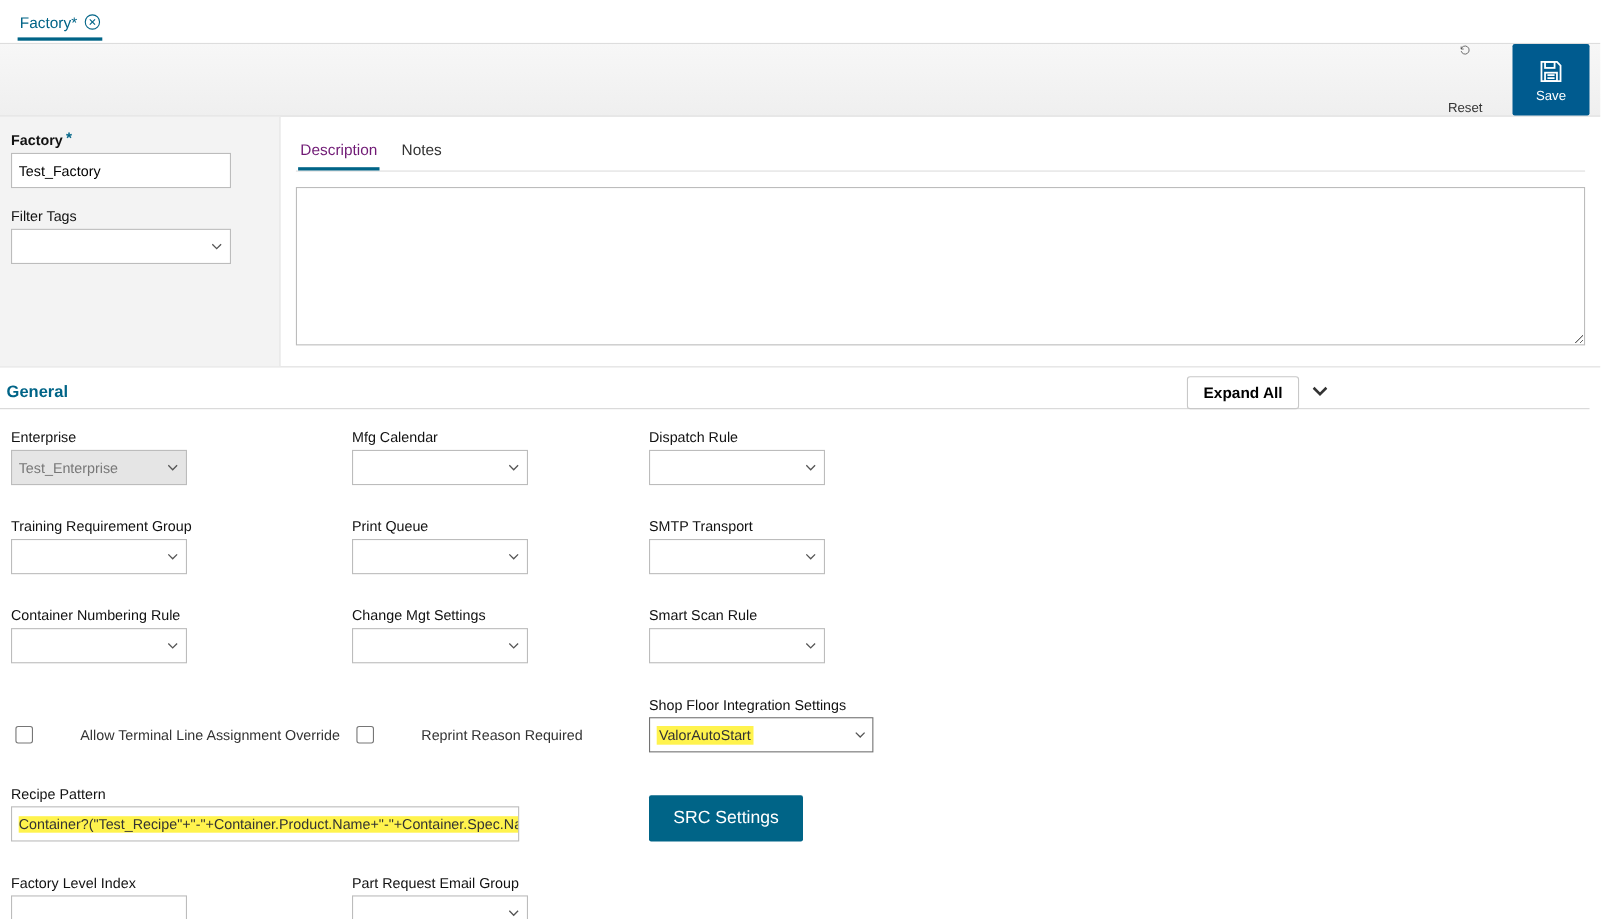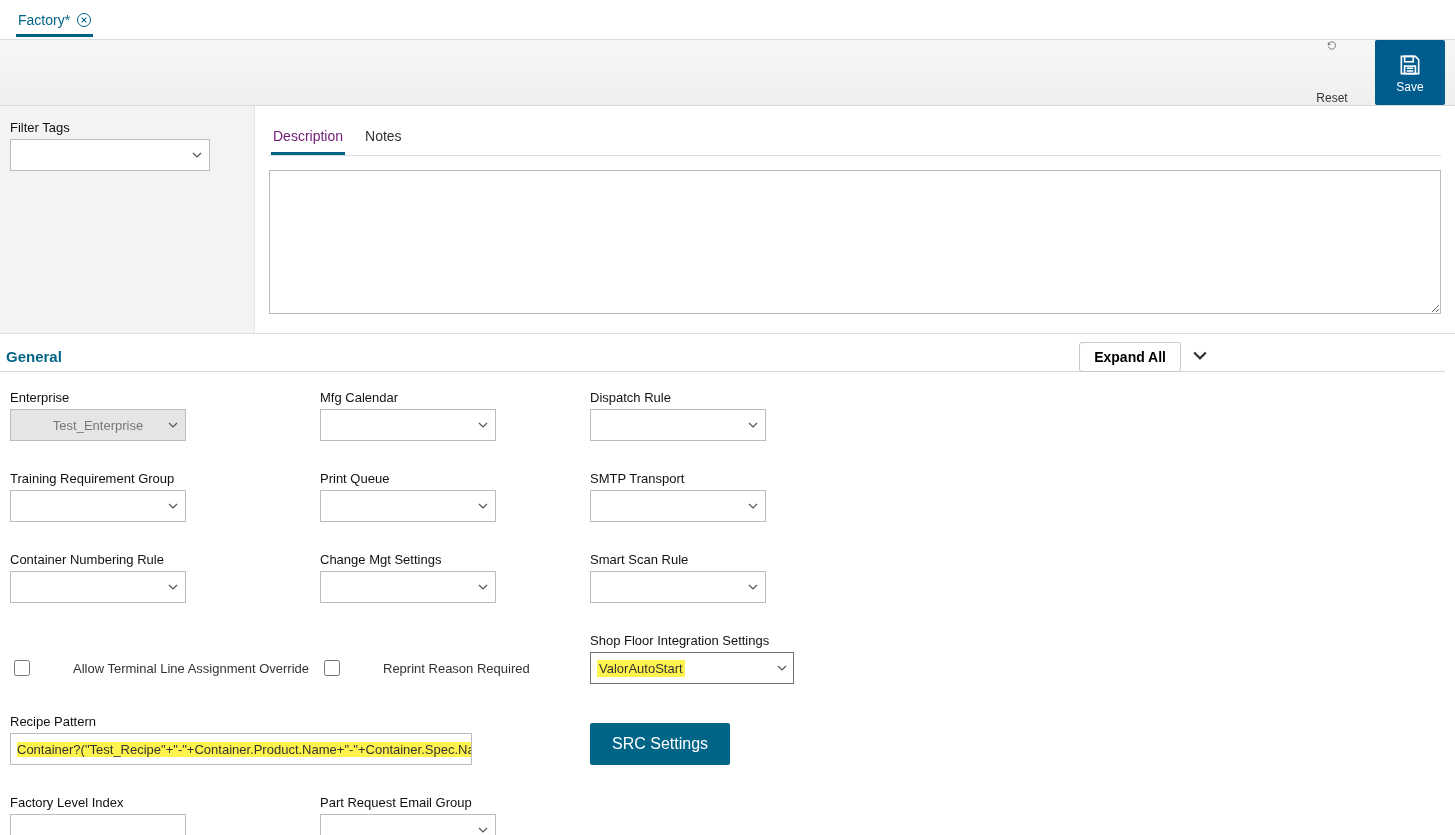--- a/index.html
+++ b/index.html
@@ -49,21 +49,21 @@
   .section-title { color: #006487; font-size: 15px; font-weight: 600; }
   .expand-wrap { position: absolute; right: 234px; top: 8px; display: flex; align-items: center; gap: 8px; }
   .expand-btn { border: 1px solid #c8c8c8; background: #fff; border-radius: 3px; height: 30px; padding: 0 14px; font-size: 14px; font-weight: 600; cursor: pointer; }
   .expand-caret { cursor: pointer; padding: 4px; }
   .expand-caret svg{width:14px;height:14px;}
 
   .grid { padding: 18px 10px; display: grid; grid-template-columns: 310px 270px 290px; row-gap: 30px; column-gap: 0; align-items: end; }
   .grid .field-label { font-weight: 400; }
   .cell { }
   .cell.wide { grid-column: 1 / span 2; }
-  .cell .input, .cell .select-wrap { width: 176px; text-align: center; }
+  .cell .input, .cell .select-wrap { width: 160px; }
 
   .checkbox-row { display: flex; align-items: center; gap: 8px; height: 32px; }
   .checkbox-row input[type=checkbox] { width: 16px; height: 16px; cursor: pointer; }
   .checkbox-row label { font-size: 13px; cursor: pointer; margin-left: 32px; }
 
   .btn-primary { background: #006487; color: #fff; border: none; height: 42px; padding: 0 22px; font-size: 16px; font-weight: 500; cursor: pointer; border-radius: 2px; }
 
   .hl { background: #fff34d; }
   .recipe-input { width: 462px; height: 32px; border: 1px solid #bcbcbc; padding: 4px 6px; display: flex; align-items: center; overflow: hidden; white-space: nowrap; }
   .recipe-input .hl { display: inline; }
@@ -104,20 +104,27 @@
         <rect x="7" y="13" width="10" height="7"></rect>
         <line x1="9" y1="15" x2="15" y2="15"></line>
         <line x1="9" y1="17.5" x2="15" y2="17.5"></line>
       </svg>
       <span>Save</span>
     </div>
   </div>
 
   <div class="top-section">
     <div class="left-pane">
+      <div class="block">
+        <div class="field-label">
+          <span>Factory</span>
+          <span class="req-star">*</span>
+        </div>
+        <input class="input" type="text" value="Test_Factory" style="">
+      </div>
       <div class="block">
         <div class="field-label light">Filter Tags</div>
         <div class="select-wrap">
           <input class="input select" type="text" value="" style="">
           <span class="caret">
               <svg viewBox="0 0 10 10">
                 <polyline points="1,3 5,7 9,3" fill="none" stroke="#555" stroke-width="1.2"></polyline>
               </svg>
             </span>
         </div>

